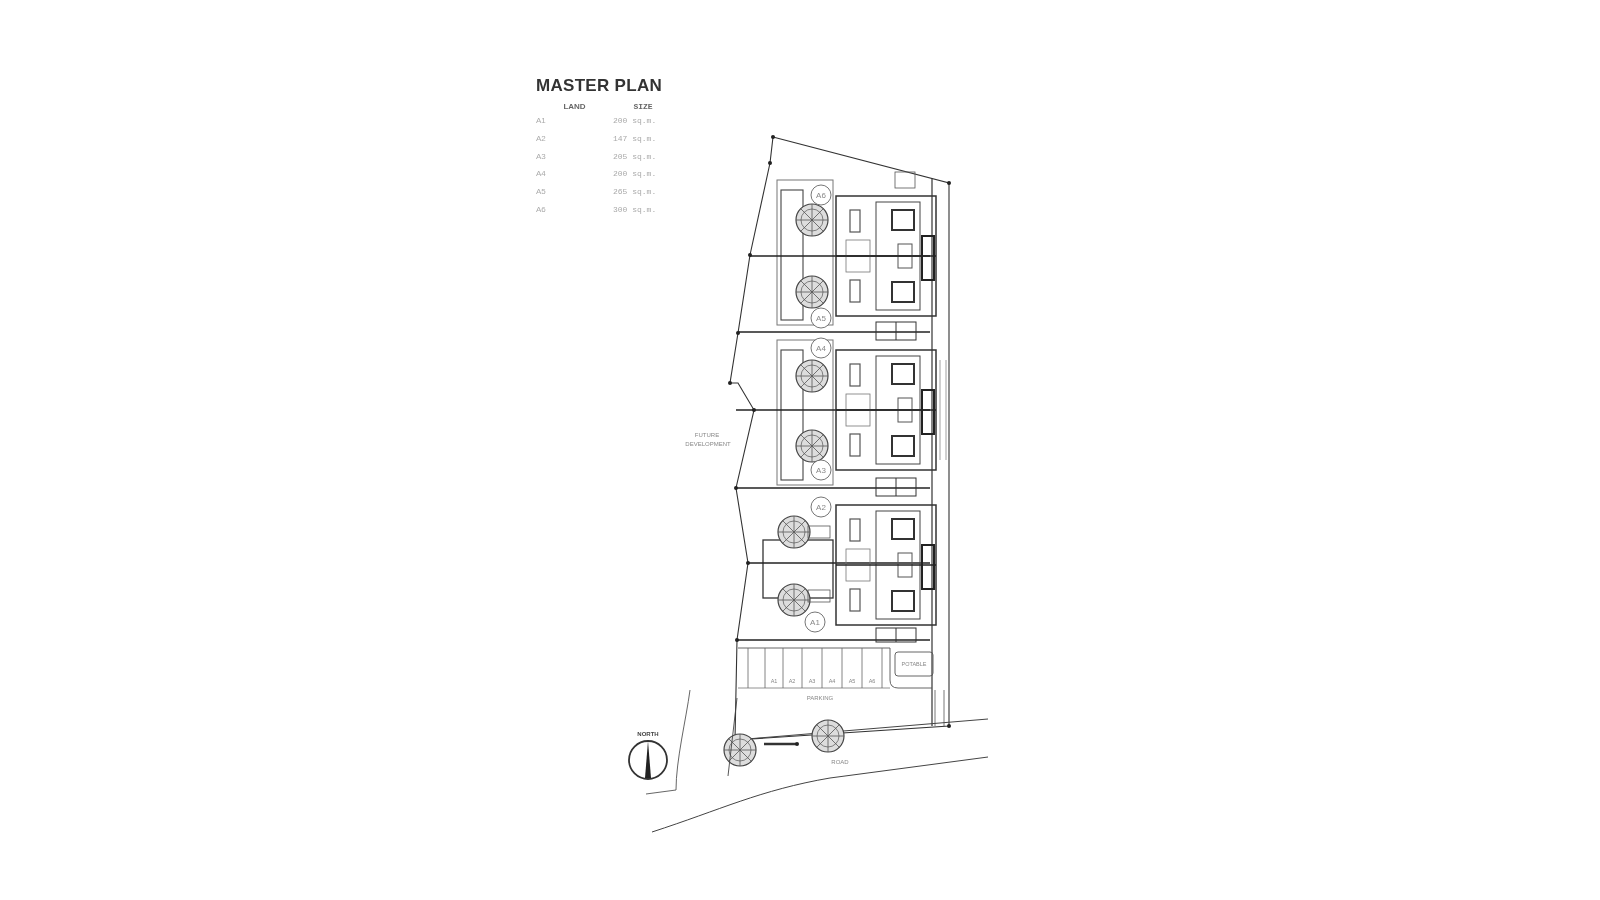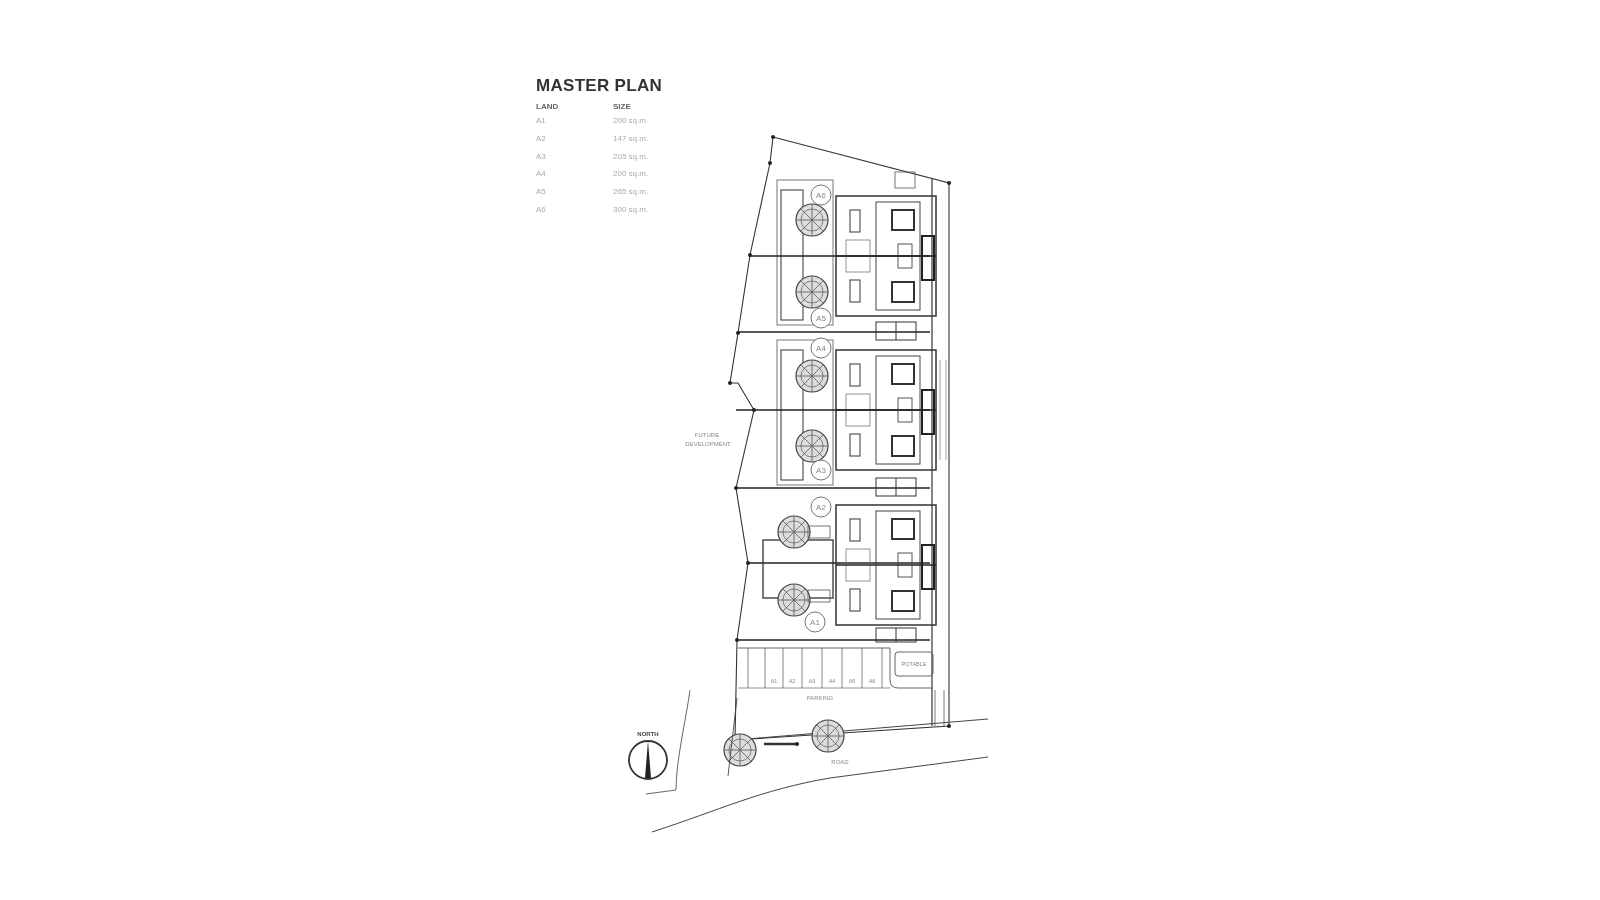--- a/index.html
+++ b/index.html
@@ -1,22 +1,22 @@
 <!DOCTYPE html>
 <html><head>
 <meta charset="utf-8">
 <style>
   html,body{margin:0;padding:0;background:#fff;}
   body{width:1600px;height:900px;position:relative;overflow:hidden;font-family:"Liberation Sans",sans-serif;color:#222;}
   .legend{position:absolute;left:536px;top:76px;width:140px;}
   .legend h1{margin:0 0 6px 0;font-size:17px;font-weight:bold;letter-spacing:0.3px;color:#333;}
-  .legend .hdr{display:flex;font-size:8px;font-weight:bold;color:#666;margin-bottom:5px;}
+  .legend .hdr{display:flex;font-size:8px;font-weight:bold;color:#666;margin-bottom:5px;text-align:center;}
   .legend .row{display:flex;font-size:8px;color:#aaa;height:17.8px;align-items:flex-start;}
   .legend .c1{width:77px;}
-  .legend .c2{width:60px;}
+  .legend .c2{width:60px;font-family:Liberation Mono, monospace;}
   svg{position:absolute;left:0;top:0;}
   .lbl{font-family:"Liberation Sans",sans-serif;fill:#888;}
 </style>
 </head>
 <body>
 
 <div class="legend">
   <h1>MASTER PLAN</h1>
   <div class="hdr">
     <span class="c1">LAND</span>

